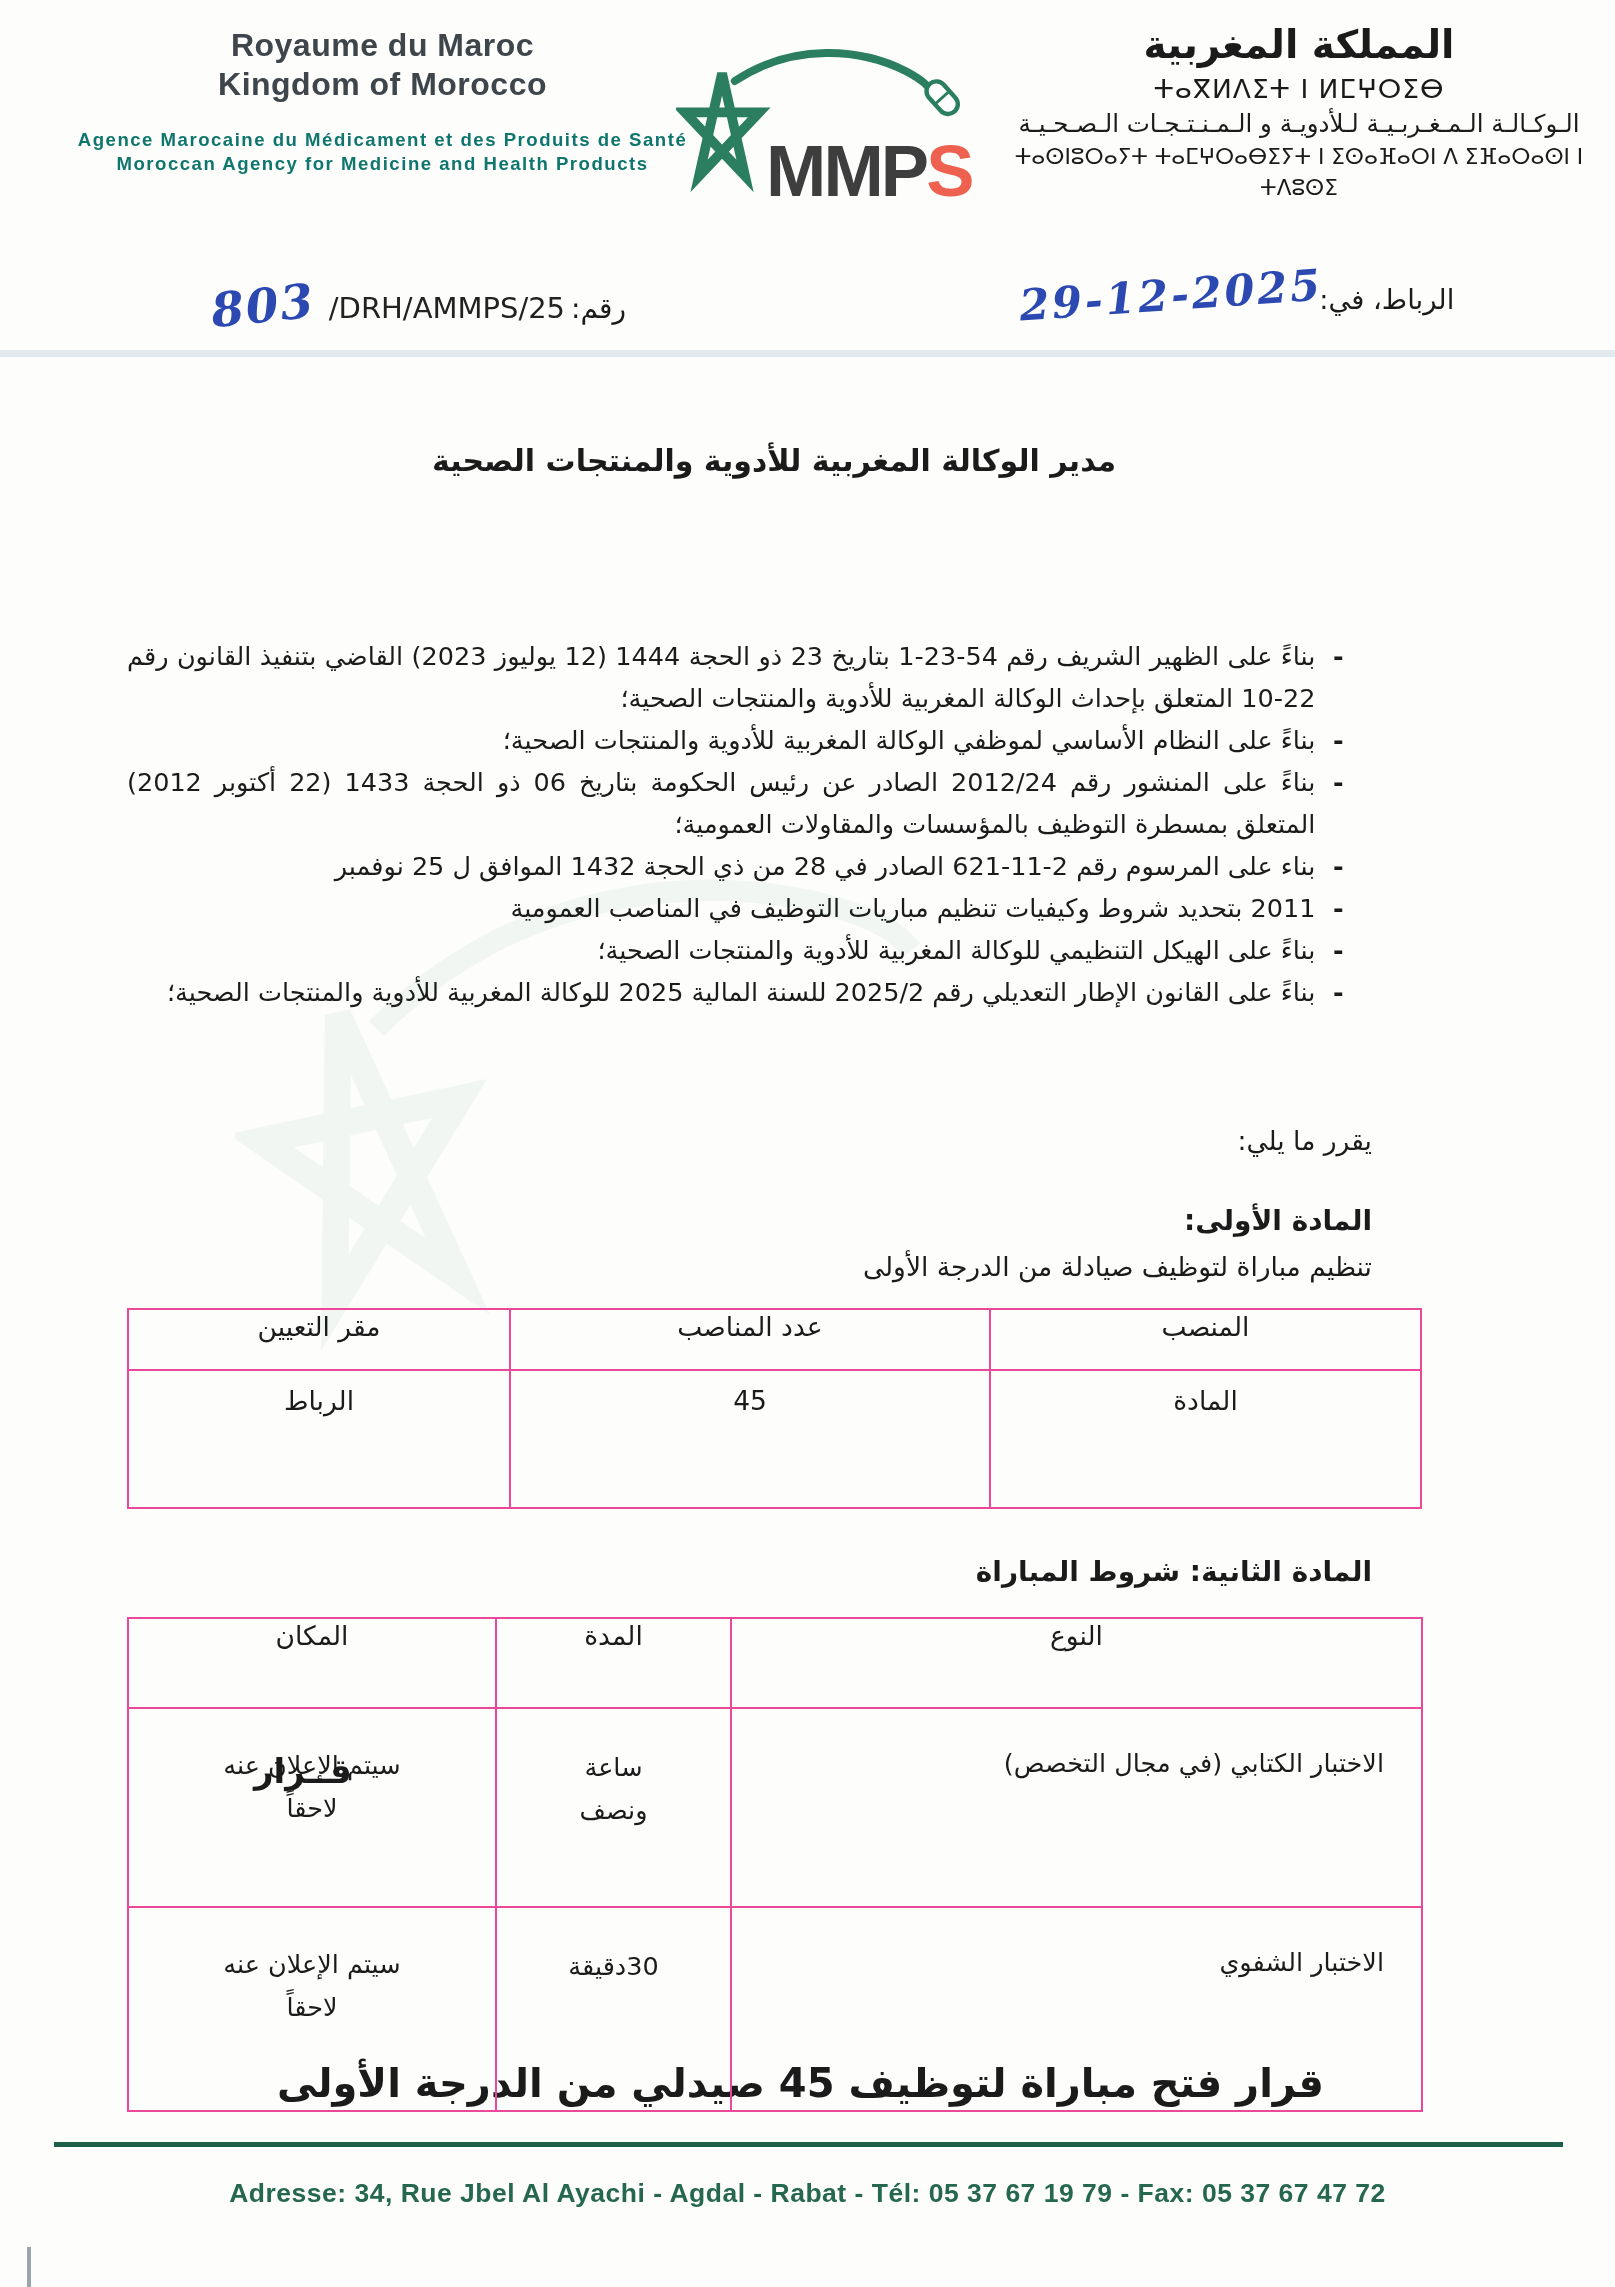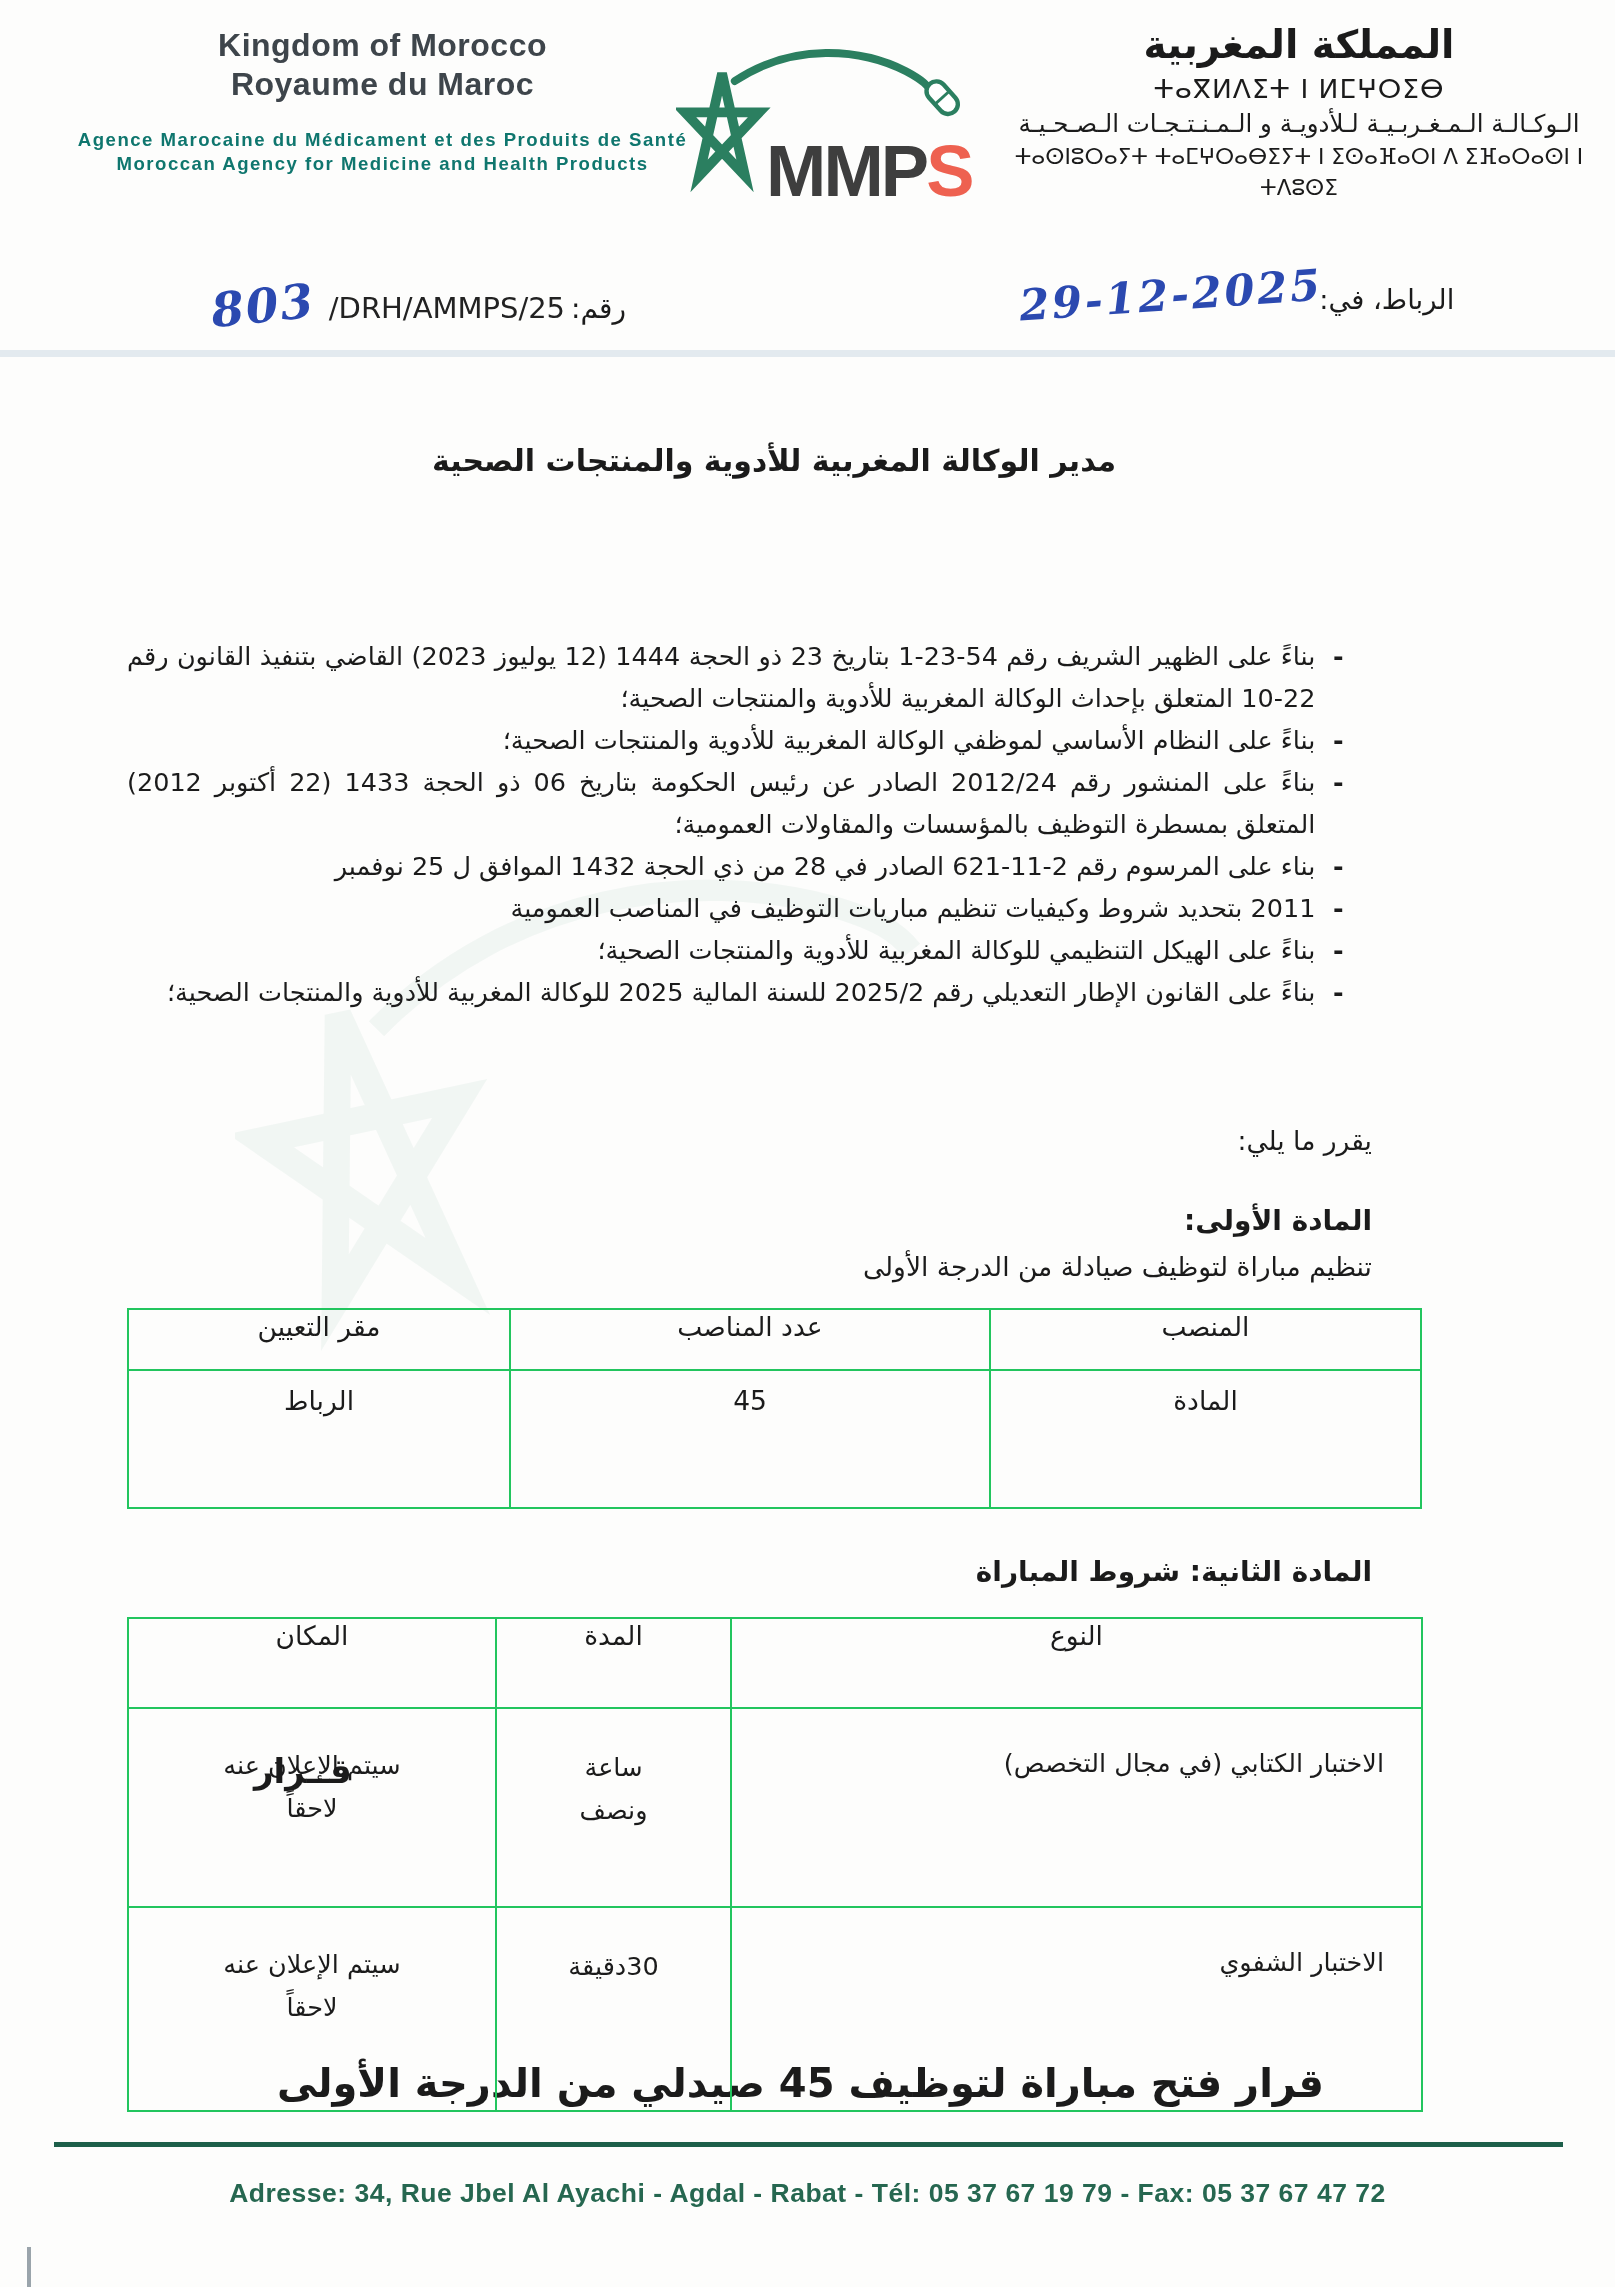--- a/index.html
+++ b/index.html
@@ -37,21 +37,21 @@
   .p-item{display:flex;}
   .p-marker{flex:0 0 39px;text-align:left;padding-left:17.6px;font-weight:700;}
   .p-text{flex:1;text-align:justify;}
   .decree-intro{position:absolute;left:127px;top:1125px;width:1245px;direction:rtl;text-align:right;font-size:26.5px;}
   
   .art1-head{position:absolute;left:127px;top:1204px;width:1245px;direction:rtl;text-align:right;
              font-size:28px;font-weight:700;}
   .underlined{text-underline-offset:6.9px;text-decoration-thickness:2px;}
   .art1-text{position:absolute;left:127px;top:1251px;width:1245px;direction:rtl;text-align:right;font-size:26.5px;}
   table.doc{border-collapse:collapse;direction:rtl;width:1294px;table-layout:fixed;}
-  table.doc td,table.doc th{border:2px solid #22c55e;vertical-align:top;font-weight:400;}
+  table.doc td,table.doc th{border:2px solid #ec4899;vertical-align:top;font-weight:400;}
   .t1{position:absolute;left:127px;top:1308px;}
   .t1 th{height:57px;font-size:26.5px;font-weight:700;vertical-align:middle;text-align:center;}
   .t1 td{height:121px;font-size:26.5px;text-align:center;padding-top:13.7px;}
   .art2-head{position:absolute;left:127px;top:1555px;width:1245px;direction:rtl;text-align:right;
              font-size:28px;font-weight:700;}
   .t2{position:absolute;left:127px;top:1617px;}
   .t2 th{height:86px;font-size:26.5px;font-weight:700;vertical-align:middle;text-align:center;}
   .t2 td{font-size:25.5px;}
   .t2 .r1 td{height:158px;}
   .t2 .r2 td{height:163px;}
@@ -73,22 +73,22 @@
 <div class="page">
 
   <svg class="watermark" width="882" height="1078" viewBox="0 0 330 180">
     <g transform="rotate(-12 165 90)">
       <path d="M47,37 L23.5,142 L85,77 L9,77 L70.5,142 Z" fill="none" stroke="#2b7f60" stroke-width="10"></path>
       <path d="M60,45 C120,5 190,12 235,35 C252,44 258,50 262,58" fill="none" stroke="#2b7f60" stroke-width="8"></path>
     </g>
   </svg>
 
   <div class="hdr-left">
+    <div class="big">Royaume du Maroc</div>
     <div class="big">Kingdom of Morocco</div>
-    <div class="big">Royaume du Maroc</div>
     <div class="gap"></div>
     <div class="small">Agence Marocaine du Médicament et des Produits de Santé</div>
     <div class="small">Moroccan Agency for Medicine and Health Products</div>
   </div>
 
   <div class="hdr-logo">
     <svg width="323" height="181" viewBox="0 0 330 185">
       <g>
         <path d="M47,37 L23.5,142 L85,77 L9,77 L70.5,142 Z" fill="none" stroke="#2b7f60" stroke-width="10" stroke-linecap="round"></path>
       </g>

